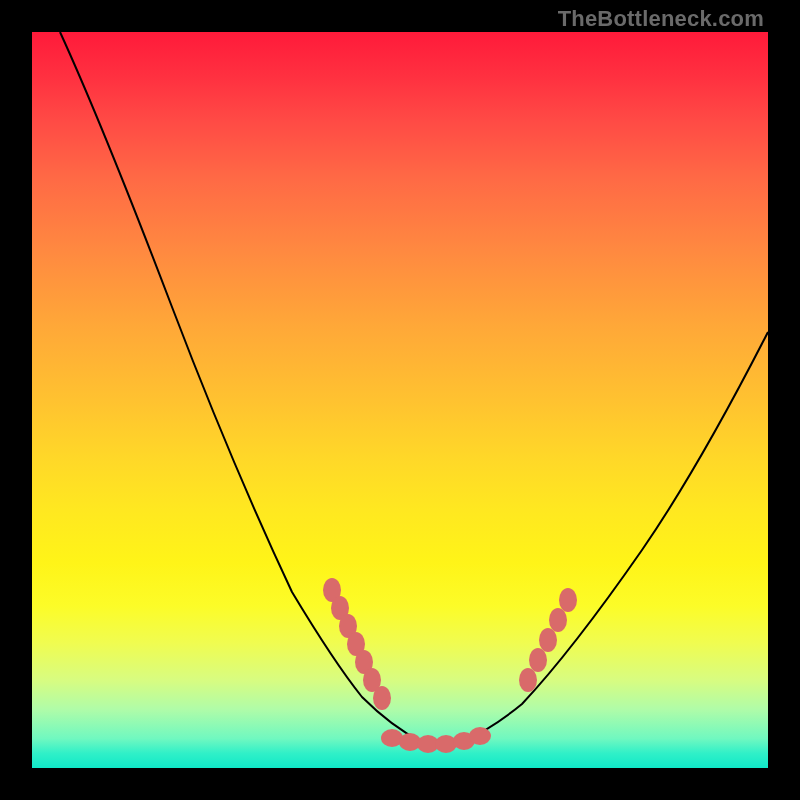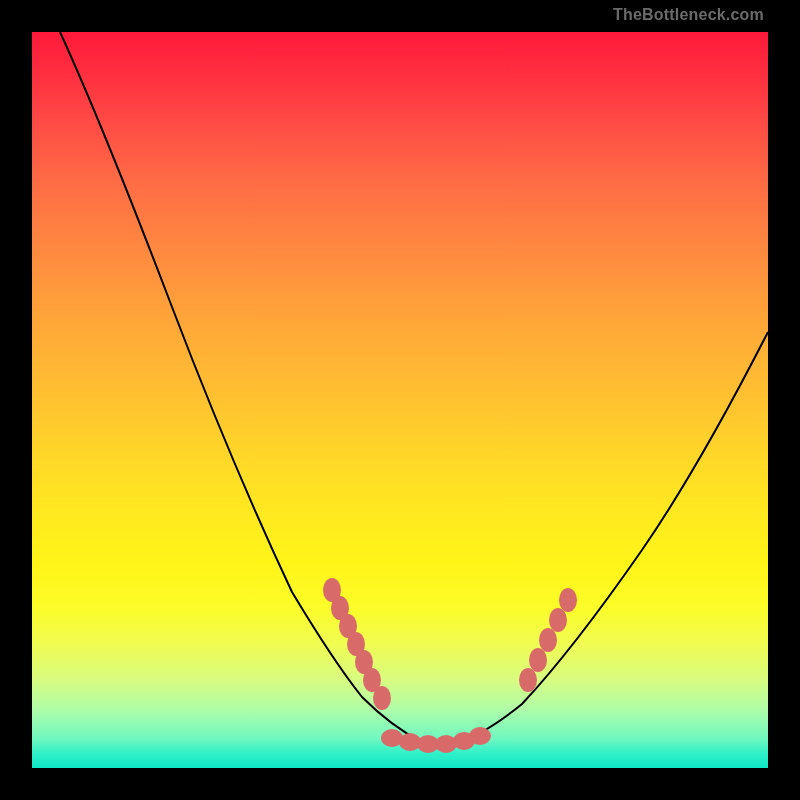--- a/index.html
+++ b/index.html
@@ -42,21 +42,21 @@
       #70f8c0 96%,
       #30f0c8 98%,
       #10e8c8 100%
     );
   }
   .watermark {
     position: absolute;
     top: 6px;
     right: 36px;
     font-family: Arial, sans-serif;
-    font-size: 16px;
+    font-size: 22px;
     font-weight: bold;
     color: #6a6a6a;
     letter-spacing: 0.2px;
   }
   svg.curve {
     position: absolute;
     top: 32px;
     left: 32px;
     width: 736px;
     height: 736px;

